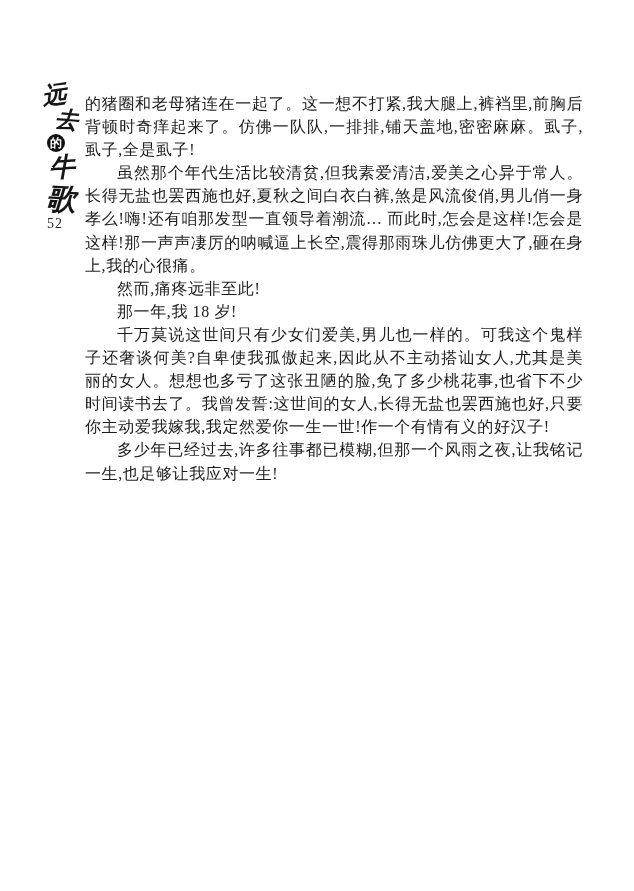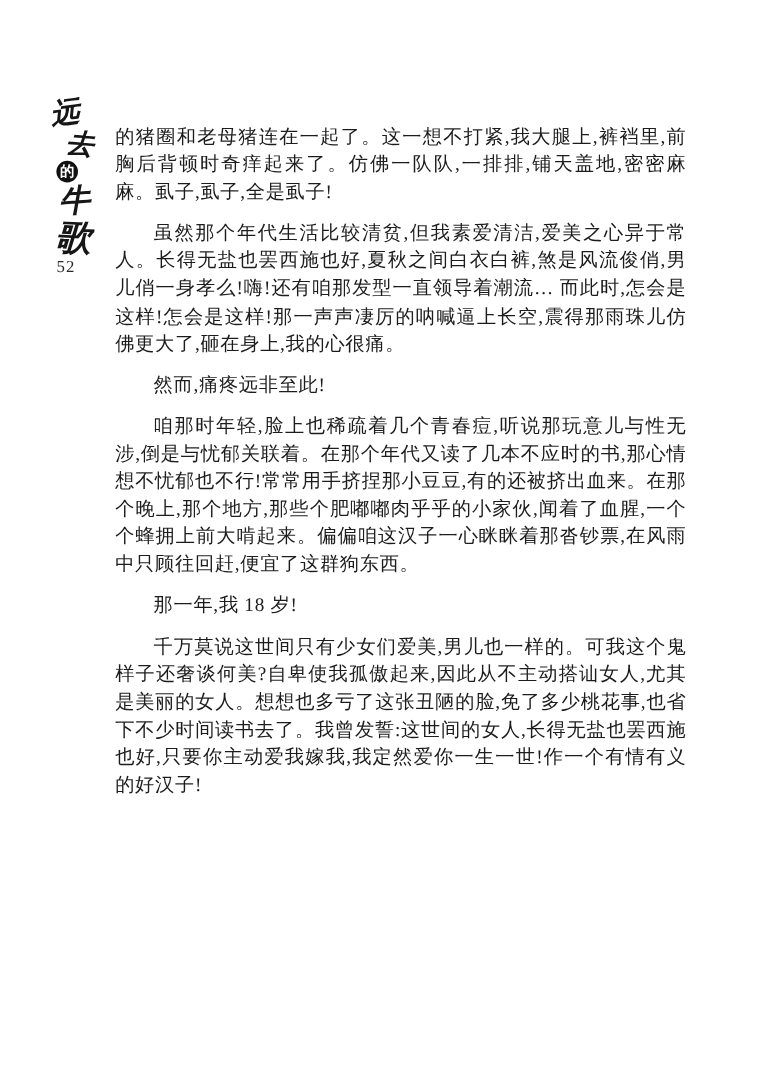--- a/index.html
+++ b/index.html
@@ -52,21 +52,21 @@
     font-family:"Liberation Serif","DejaVu Serif",serif;
   }
   
   .text-block{
     position:absolute;
     left:85px;top:92px;
     width:498px;
     color:#1c1c1c;
   }
   .text-block p{
-    margin:11px;
+    margin:0;
     font-size:16px;
     line-height:23.1px;
     letter-spacing:0.6px;
     text-align:justify;
     text-indent:2em;
   }
   .text-block p.continuation{text-indent:0;}
 </style>
 </head>
 <body>
@@ -80,18 +80,18 @@
     <span class="spine-char c3">牛</span>
     <span class="spine-char c4">歌</span>
   </div>
 
   <div class="page-number">52</div>
 
   <div class="text-block">
     <p class="continuation">的猪圈和老母猪连在一起了。这一想不打紧,我大腿上,裤裆里,前胸后背顿时奇痒起来了。仿佛一队队,一排排,铺天盖地,密密麻麻。虱子,虱子,全是虱子!</p>
     <p>虽然那个年代生活比较清贫,但我素爱清洁,爱美之心异于常人。长得无盐也罢西施也好,夏秋之间白衣白裤,煞是风流俊俏,男儿俏一身孝么!嗨!还有咱那发型一直领导着潮流… 而此时,怎会是这样!怎会是这样!那一声声凄厉的呐喊逼上长空,震得那雨珠儿仿佛更大了,砸在身上,我的心很痛。</p>
     <p>然而,痛疼远非至此!</p>
-    <p>咱那时年轻,脸上也稀疏着几个青春痘,听说那玩意儿与性无涉,倒是与忧郁关联着。在那个年代又读了几本不应时的书,那心情想不忧郁也不行!常常用手挤捏那小豆豆,有的还被挤出血来。在那个晚上,那个地方,那些个肥嘟嘟肉乎乎的小家伙,闻着了血腥,一个个蜂拥上前大啃起来。偏偏咱这汉子一心眯眯着那沓钞票,在风雨中只顾往回赶,便宜了这群狗东西。</p>
     <p>那一年,我 18 岁!</p>
     <p>千万莫说这世间只有少女们爱美,男儿也一样的。可我这个鬼样子还奢谈何美?自卑使我孤傲起来,因此从不主动搭讪女人,尤其是美丽的女人。想想也多亏了这张丑陋的脸,免了多少桃花事,也省下不少时间读书去了。我曾发誓:这世间的女人,长得无盐也罢西施也好,只要你主动爱我嫁我,我定然爱你一生一世!作一个有情有义的好汉子!</p>
+    <p>多少年已经过去,许多往事都已模糊,但那一个风雨之夜,让我铭记一生,也足够让我应对一生!</p>
   </div>
 
 </div>
 
 </body></html>

